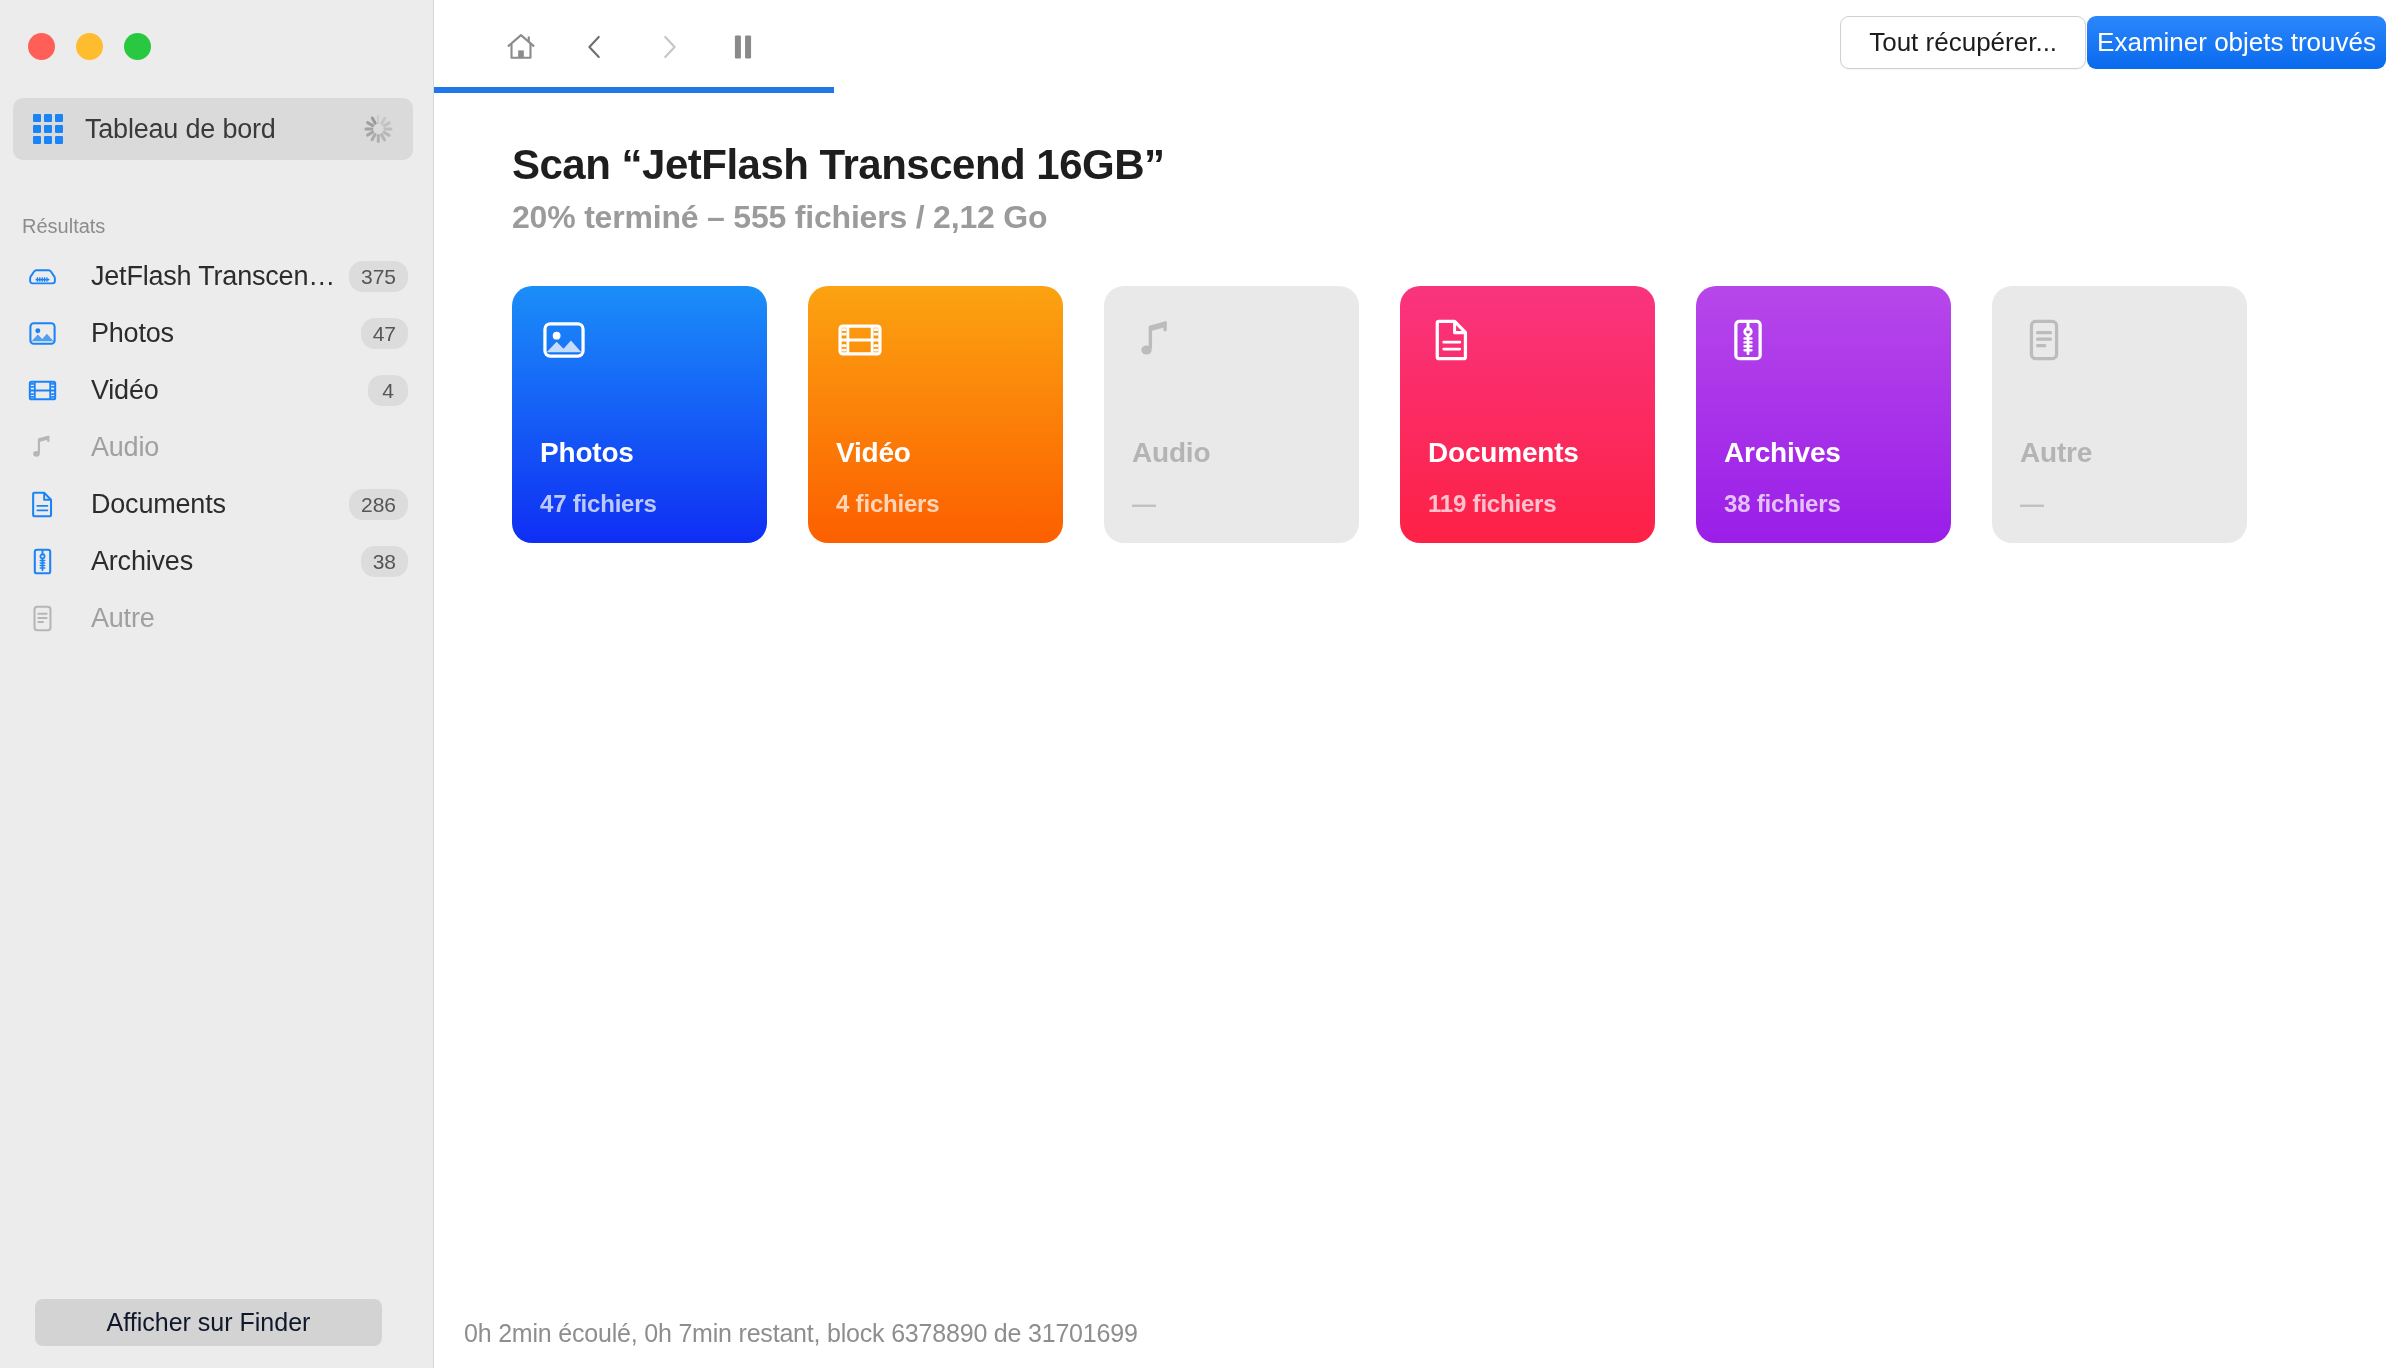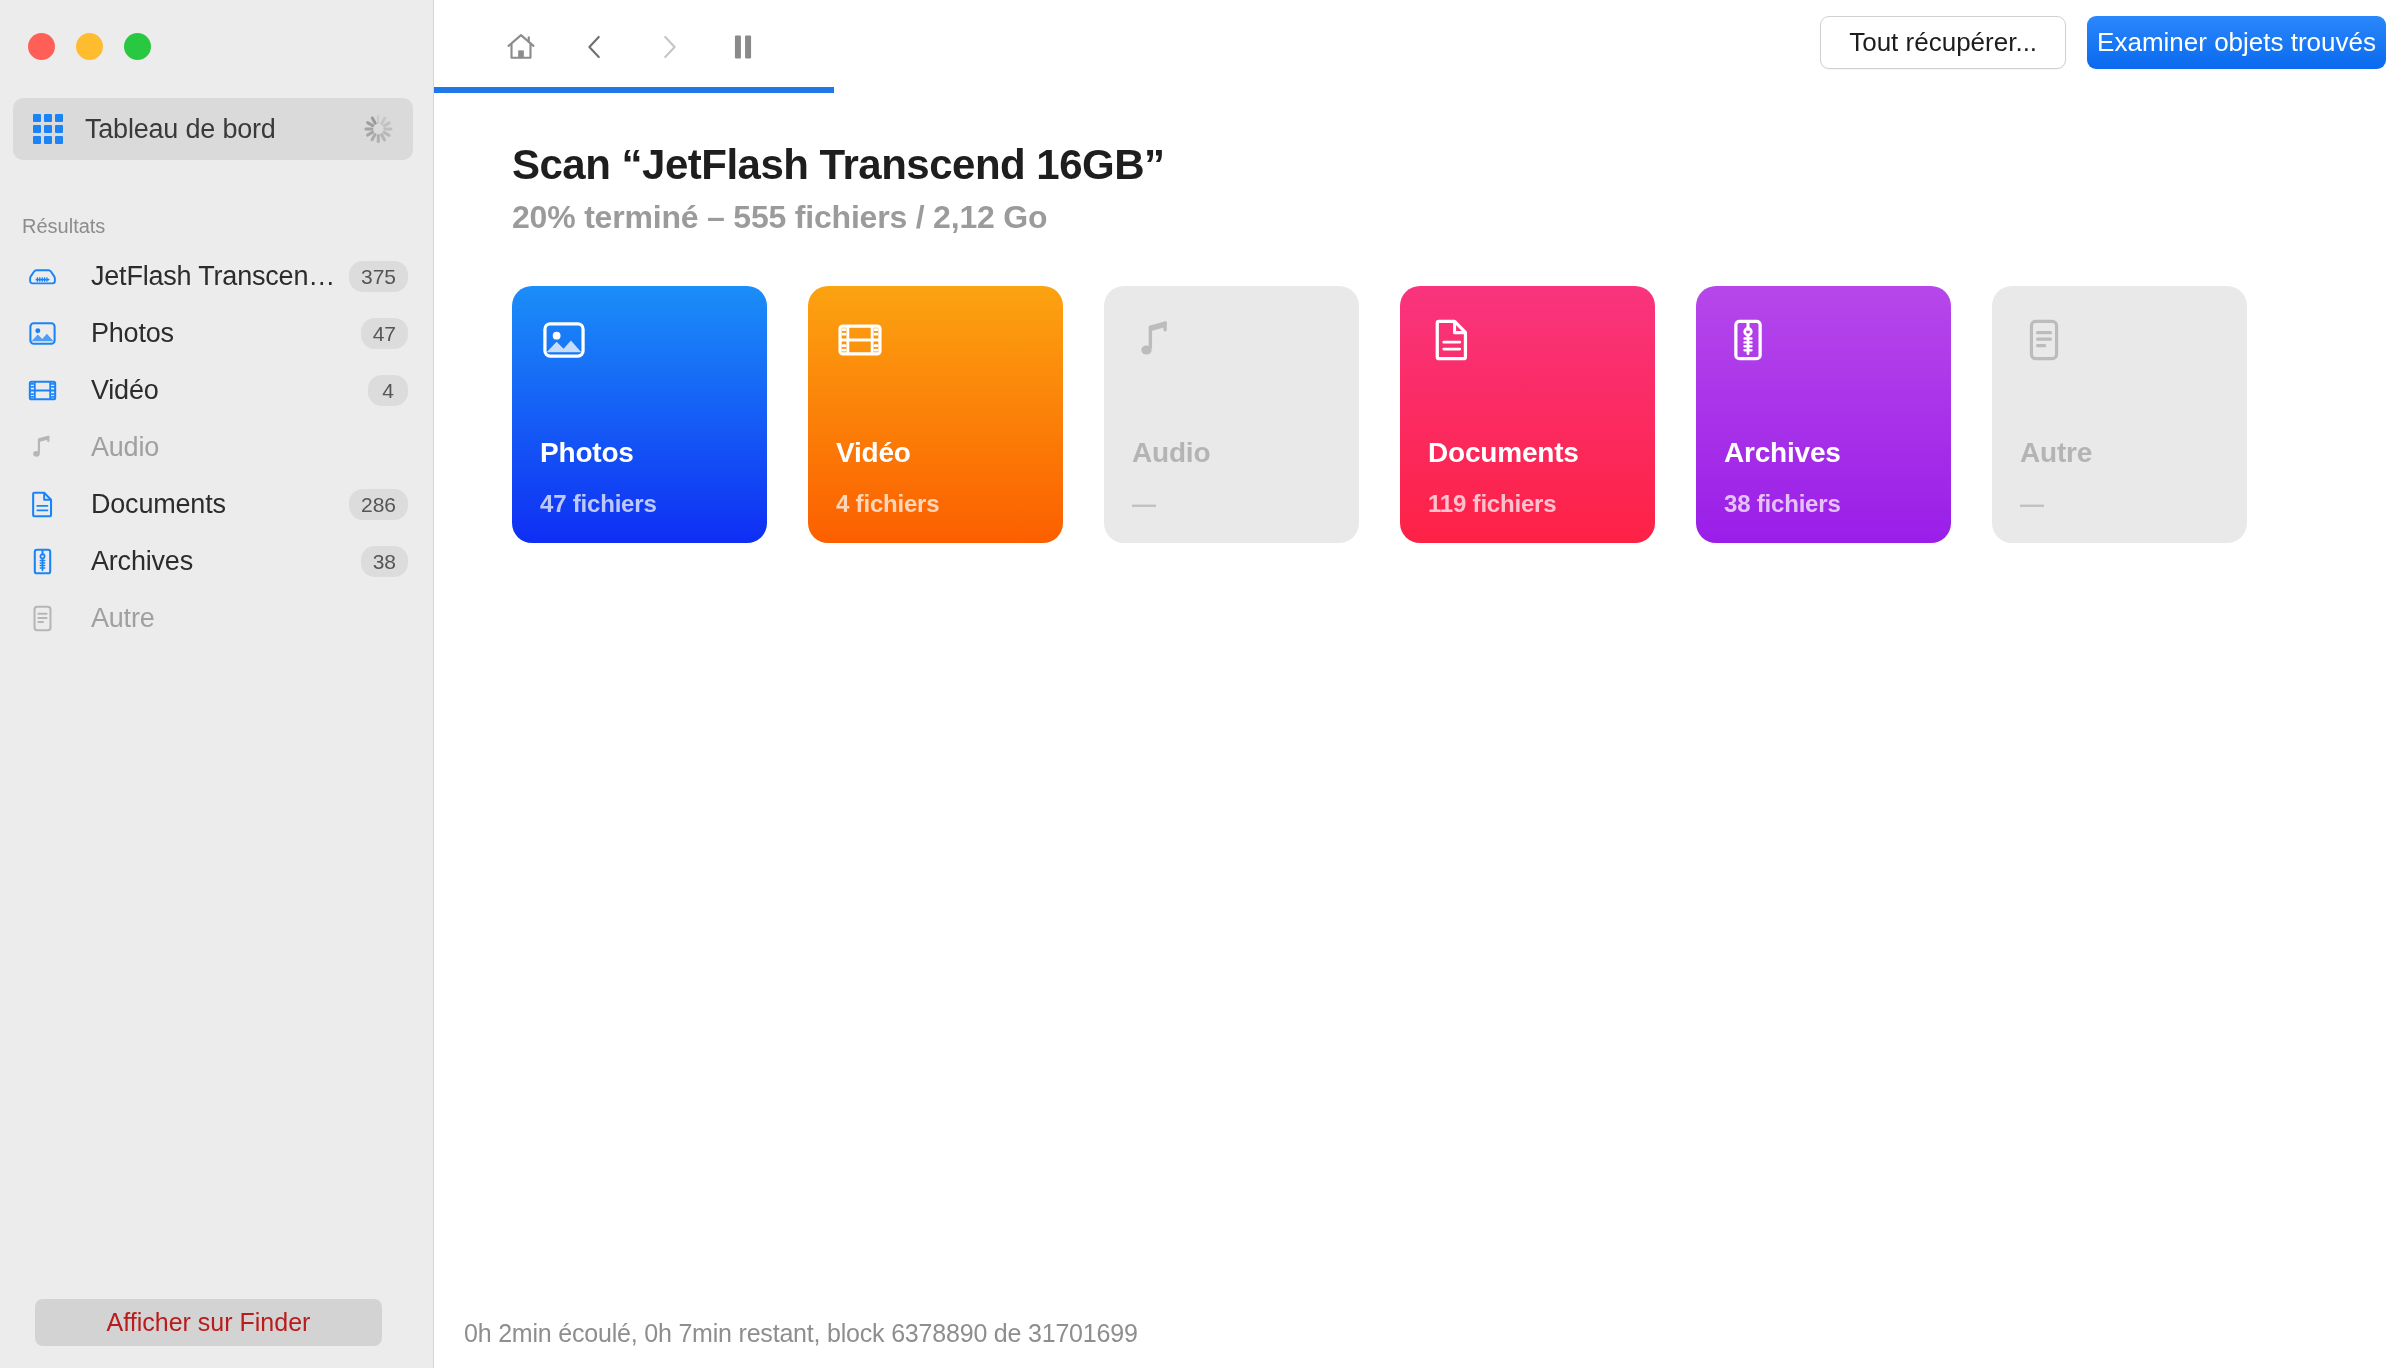--- a/index.html
+++ b/index.html
@@ -122,21 +122,21 @@
 
   .finder-btn {
     position: absolute;
     bottom: 22px; left: 35px;
     width: 347px; height: 47px;
     background: #d3d3d3;
     border: none;
     border-radius: 8px;
     font-family: "Liberation Sans", sans-serif;
     font-size: 25px;
-    color: #b91c1c;
+    color: #0f172a;
     cursor: pointer;
   }
 
   
   .main {
     position: relative;
     flex: 1;
     height: 1368px;
     background: #ffffff;
   }
@@ -161,21 +161,21 @@
     position: absolute;
     left: 0; bottom: 0;
     width: 400px; height: 6px;
     background: #2176e8;
   }
   .toolbar-actions {
     position: absolute;
     right: 22px; top: 16px;
     display: flex;
     align-items: center;
-    gap: 21px;
+    gap: 1px;
   }
   .btn-secondary {
     height: 53px;
     padding: 0 28px;
     background: #ffffff;
     border: 1px solid #d0d0d0;
     border-radius: 9px;
     font-family: "Liberation Sans", sans-serif;
     font-size: 26px;
     color: #1d1d1d;

